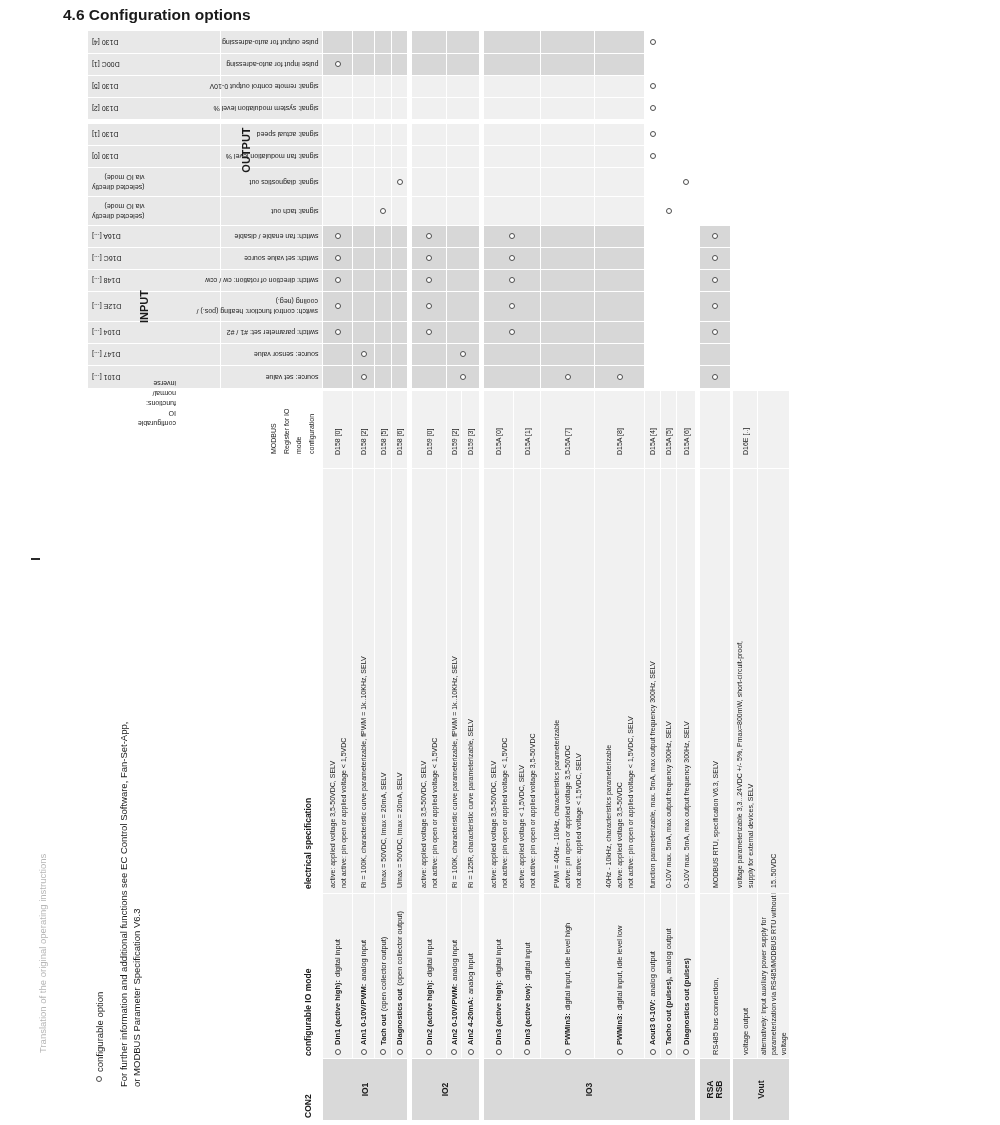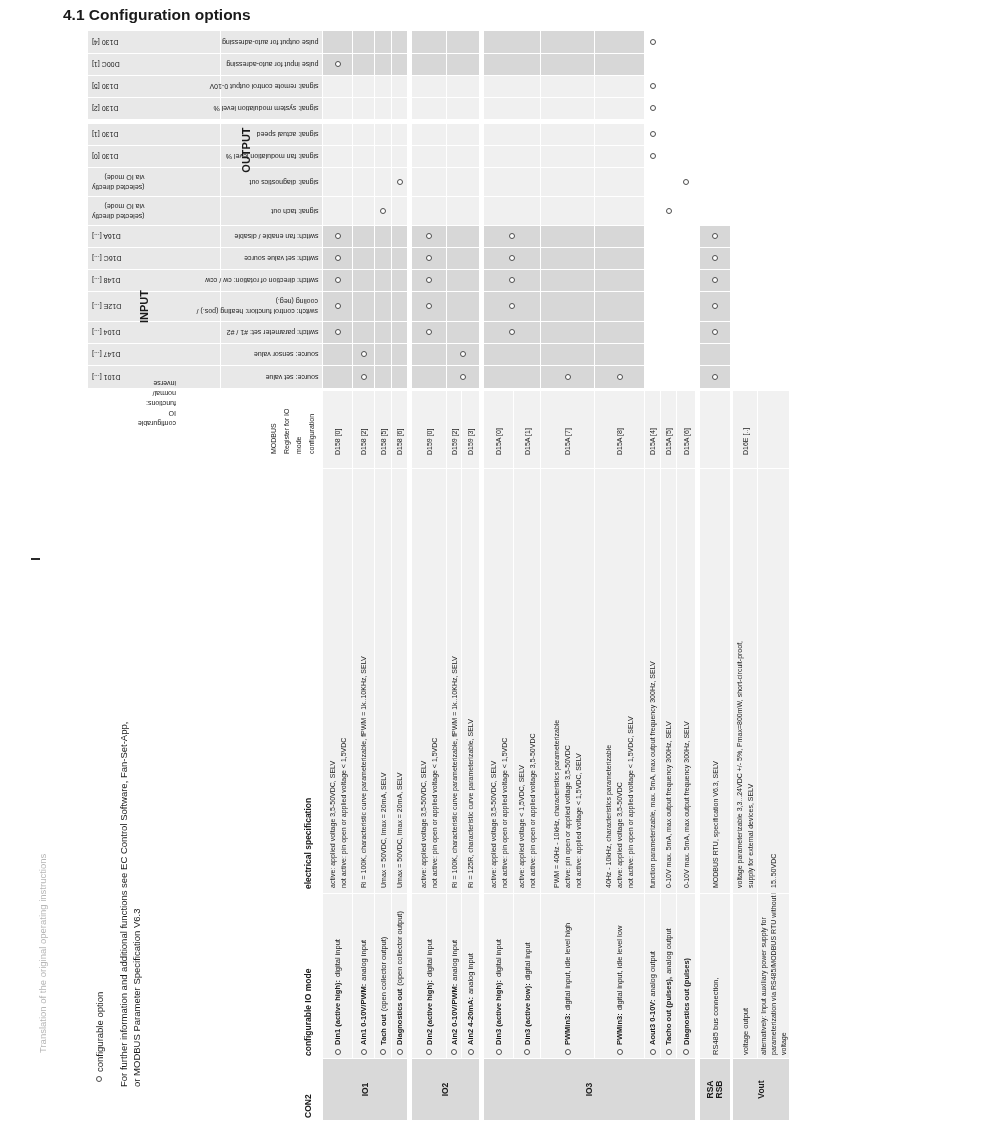--- a/index.html
+++ b/index.html
@@ -35,21 +35,21 @@
   .speccell div{white-space:nowrap}
   .regcell{display:flex;align-items:center;font-size:7px;padding-left:13px}
   .groupcell{background:#d9d9d9;display:flex;flex-direction:column;align-items:center;
         justify-content:center;font-weight:bold;font-size:8.5px;line-height:9px}
   .gc{position:absolute;width:4px;height:4px;border:1px solid #4d4d4d;border-radius:50%;background:#fff}
   .mnl{font-size:7px;line-height:10px;white-space:nowrap}
 </style>
 </head>
 <body>
 
-<h1 id="page-title">4.1 Configuration options</h1>
+<h1 id="page-title">4.6 Configuration options</h1>
 
 <div id="dash"></div>
 
 <div id="translation-note" class="rot">Translation of the original operating instructions</div>
 
 <div id="legend-bullet" class="rot">
   <span class="ring"></span><span>configurable  option</span>
 </div>
 
 <div id="legend-info" class="rot">

